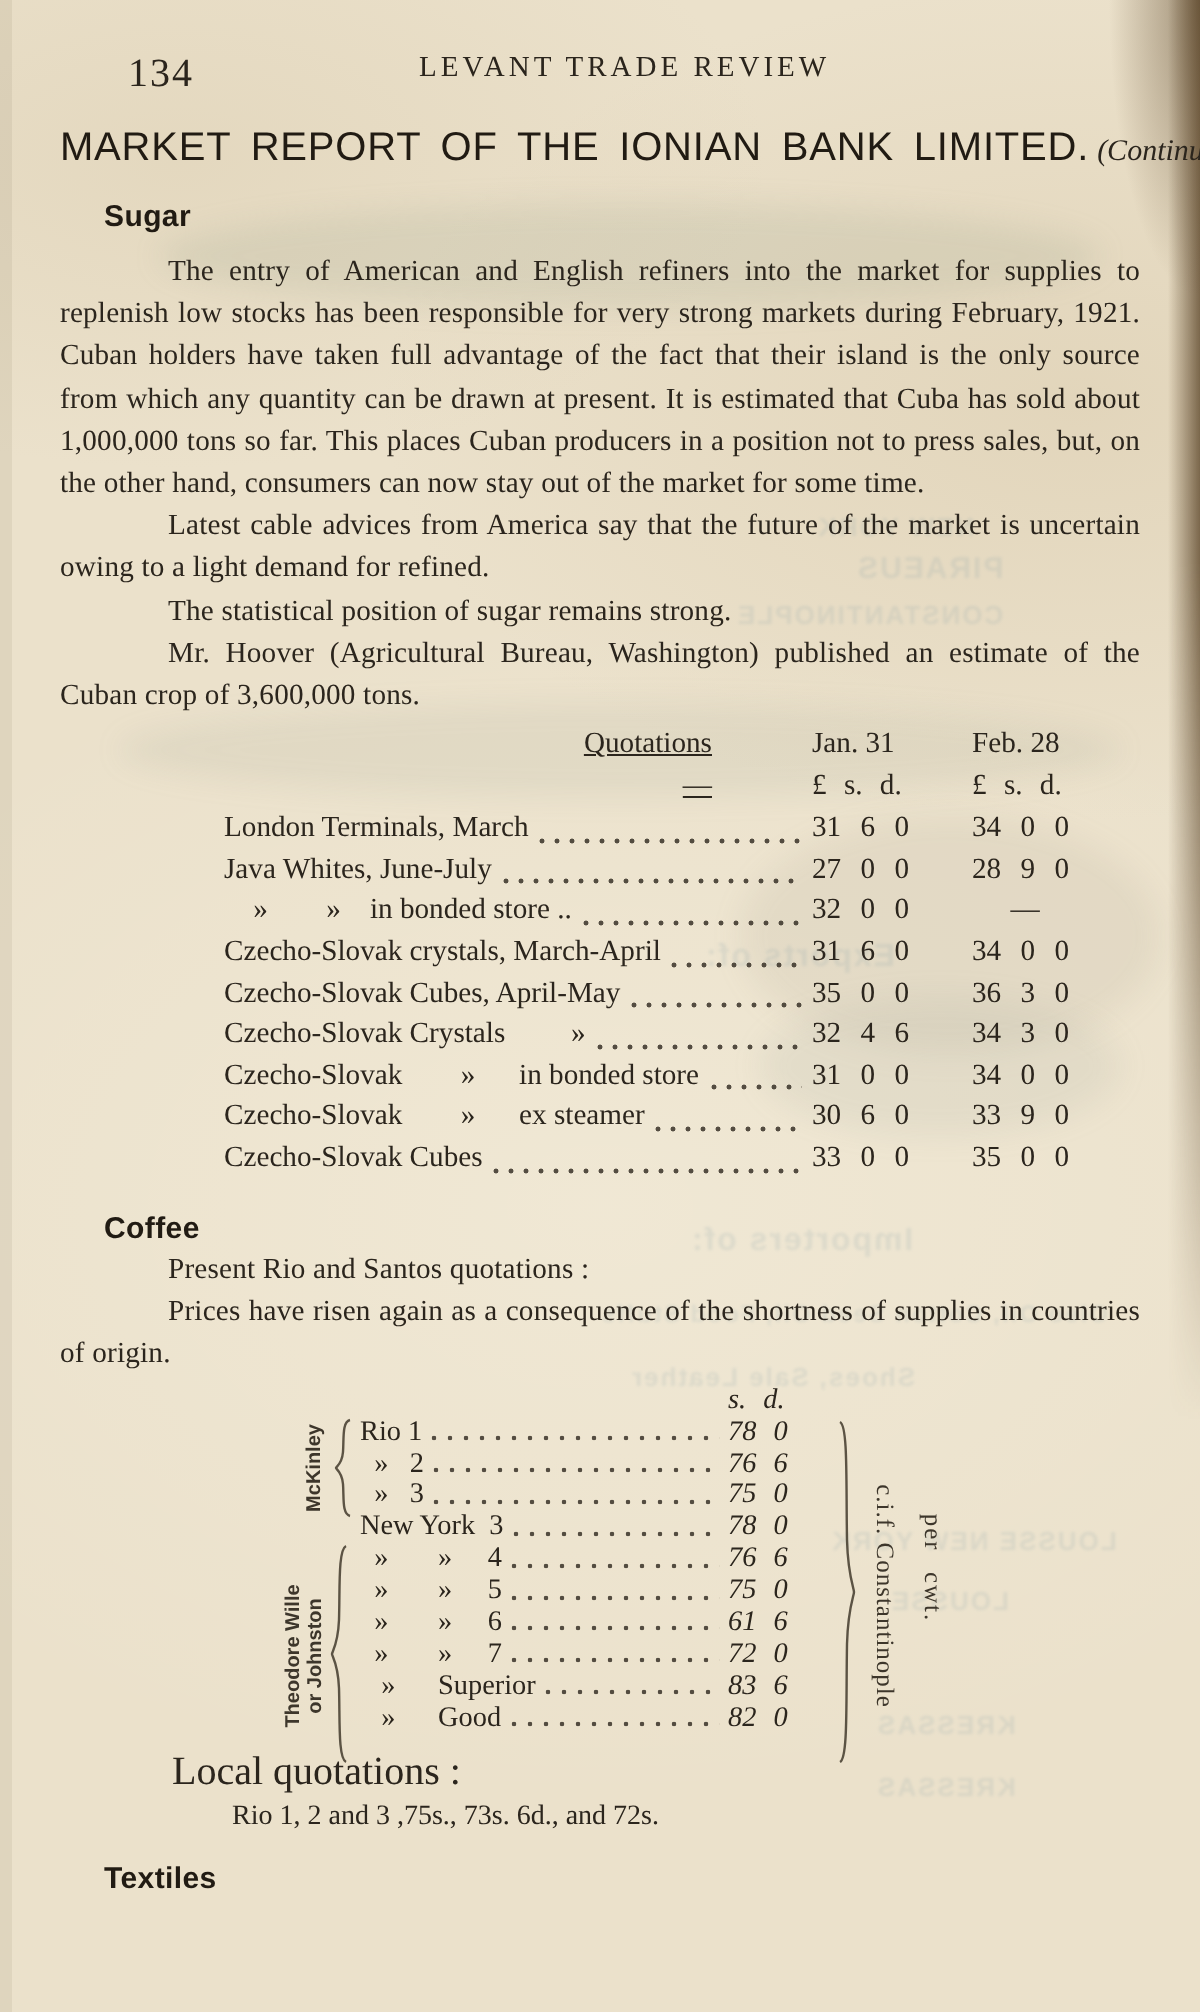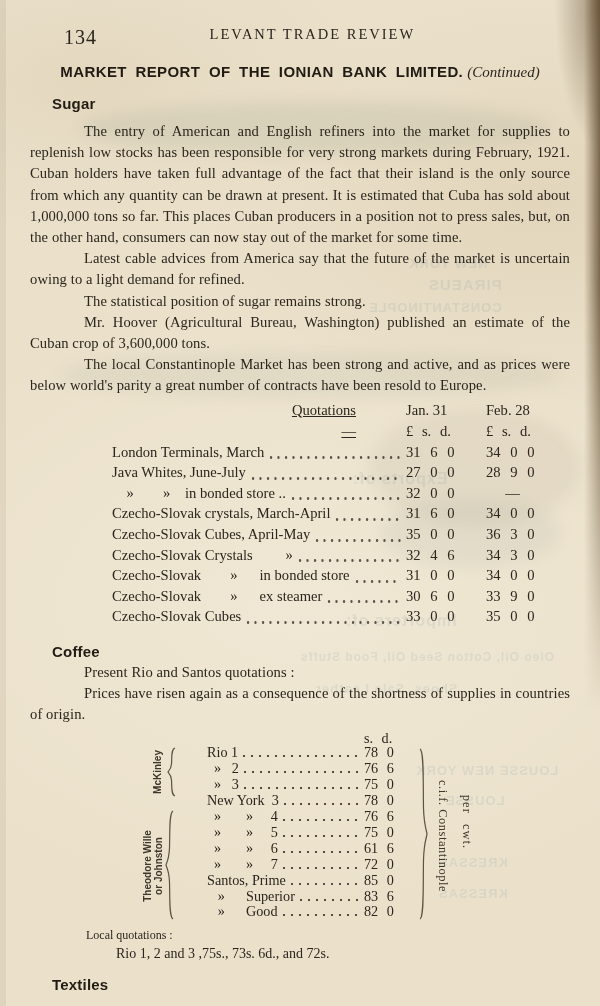--- a/index.html
+++ b/index.html
@@ -38,22 +38,22 @@
     transform:scaleX(-1);filter:blur(.7px);opacity:.16;letter-spacing:1px;}
 
   .content{position:relative;padding:26px 30px 0 30px;}
 
   .pghead{position:relative;height:20px;}
   .pgnum{position:absolute;left:34px;top:0;font-size:20px;letter-spacing:1px;}
   .journal{position:absolute;left:50%;transform:translateX(-44%);top:0;
     font-weight:normal;font-size:14.5px;letter-spacing:2px;}
 
   .title{margin-top:17px;text-align:center;white-space:nowrap;}
-  .title .t1{font-family:"Liberation Sans","DejaVu Sans",sans-serif;font-weight:bold;
-    font-size:15px;letter-spacing:.4px;word-spacing:4px;color:#211b13;}
+  .title .t1{font-family:"Liberation Sans","DejaVu Sans",sans-serif;font-weight:normal;
+    font-size:20px;letter-spacing:.4px;word-spacing:4px;color:#211b13;}
   .title .t2{font-style:italic;font-size:15px;}
 
   .sec{font-family:"Liberation Sans","DejaVu Sans",sans-serif;font-weight:bold;
     font-size:15px;color:#211b13;margin:14px 0 2px 22px;letter-spacing:.2px;}
 
   p.body{margin:0;font-size:14.6px;line-height:21.2px;text-align:justify;
     text-indent:54px;letter-spacing:.1px;}
   p.body.first{margin-top:9px;}
 
   
@@ -67,37 +67,37 @@
   .srow{display:flex;align-items:baseline;height:20.6px;}
   .rlabel{white-space:pre;}
   .dots{flex:1;height:5px;align-self:flex-end;margin:0 5px 4px 5px;
     background-image:radial-gradient(circle at 2px 2.5px, rgba(45,38,29,.8) 1.05px, transparent 1.4px);
     background-size:7.5px 5px;background-repeat:repeat-x;}
   .val{word-spacing:6px;white-space:pre;}
 
   
   .cwrap{position:relative;margin:4px 0 0 150px;width:228px;font-size:14.2px;}
   .chead{display:flex;height:16px;align-items:baseline;}
-  .crow{display:flex;height:15.9px;align-items:flex-end;margin-left:27px;}
-  .cval{width:44px;word-spacing:5px;white-space:pre;}
+  .crow{display:flex;height:15.9px;align-items:center;}
+  .cval{width:44px;word-spacing:5px;white-space:pre;font-style:italic;}
   .cdots{flex:1;height:4px;align-self:flex-end;margin:0 4px 3px 4px;
     background-image:radial-gradient(circle at 2px 2px, rgba(45,38,29,.8) 1px, transparent 1.3px);
     background-size:8px 4px;background-repeat:repeat-x;}
   .rot{position:absolute;white-space:nowrap;color:#3d362b;}
   .rot-left{font-family:"Liberation Sans","DejaVu Sans",sans-serif;font-weight:bold;
     font-size:10px;text-align:center;line-height:10.5px;}
   .mck{left:-22px;top:42px;transform:translate(-50%,-50%) rotate(-90deg);}
   .two{left:-27px;top:136px;transform:translate(-50%,-50%) rotate(-90deg);}
   .cif{left:262px;top:106px;transform:translate(-50%,-50%) rotate(90deg);
     font-size:12.5px;letter-spacing:.5px;}
   .percwt{left:286px;top:92px;transform:translate(-50%,-50%) rotate(90deg);
     font-size:12.5px;letter-spacing:1px;word-spacing:6px;}
   .brace{position:absolute;}
 
-  .local1{margin:8px 0 0 56px;font-size:12px;}
+  .local1{margin:8px 0 0 56px;font-size:20px;}
   .local2{margin:3px 0 0 86px;font-size:14px;}
 </style>
 </head>
 <body>
 
 <div class="paper">
 
   <div class="stain stain1"></div>
   <div class="stain stain2"></div>
   <div class="stain stain3"></div>
@@ -129,21 +129,20 @@
     <div class="title">
       <span class="t1">MARKET REPORT OF THE IONIAN BANK LIMITED.</span>
       <span class="t2">(Continued)</span>
     </div>
 
     <div class="sec">Sugar</div>
     <p class="body first">The entry of American and English refiners into the market for supplies to replenish low stocks has been responsible for very strong markets during February, 1921.  Cuban holders have taken full advantage of the fact that their island is the only source from which any quantity can be drawn at present.  It is estimated that Cuba has sold about 1,000,000 tons so far. This places Cuban producers in a position not to press sales, but, on the other hand, consumers can now stay out of the market for some time.</p>
     <p class="body">Latest cable advices from America say that the future of the market is uncertain owing to a light demand for refined.</p>
     <p class="body">The statistical position of sugar remains strong.</p>
     <p class="body">Mr. Hoover (Agricultural Bureau, Washington) published an estimate of the Cuban crop of 3,600,000 tons.</p>
-    <p class="body">The local Constantinople Market has been strong and active, and as prices were below world's parity a great number of contracts have been resold to Europe.</p>
 
     <div class="stable">
       <div class="shl">
         <span class="qbox">Quotations</span>
         <span class="spacer"></span>
         <span class="colj">Jan. 31</span>
         <span class="colf">Feb. 28</span>
       </div>
       <div class="shl">
         <span class="qbox">—</span>
@@ -250,25 +249,20 @@
         </div>
       <div class="crow">
           <span class="rlabel">  »       »     6</span>
           <span class="cdots"></span>
           <span class="cval">61 6</span>
         </div>
       <div class="crow">
           <span class="rlabel">  »       »     7</span>
           <span class="cdots"></span>
           <span class="cval">72 0</span>
-        </div>
-      <div class="crow">
-          <span class="rlabel">Santos, Prime</span>
-          <span class="cdots"></span>
-          <span class="cval">85 0</span>
         </div>
       <div class="crow">
           <span class="rlabel">   »      Superior</span>
           <span class="cdots"></span>
           <span class="cval">83 6</span>
         </div>
       <div class="crow">
           <span class="rlabel">   »      Good</span>
           <span class="cdots"></span>
           <span class="cval">82 0</span>

